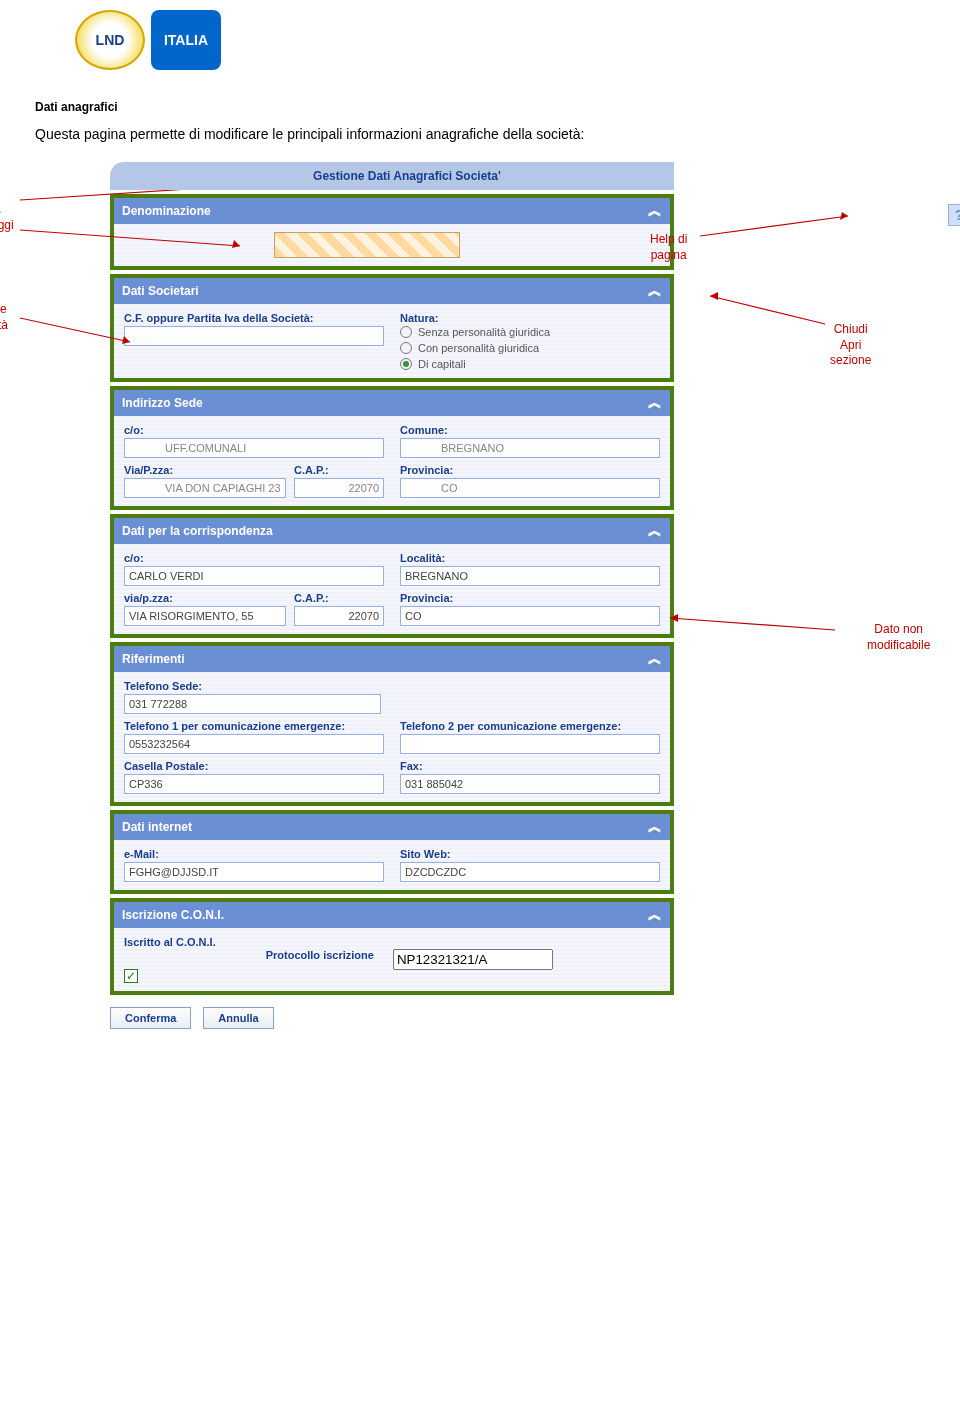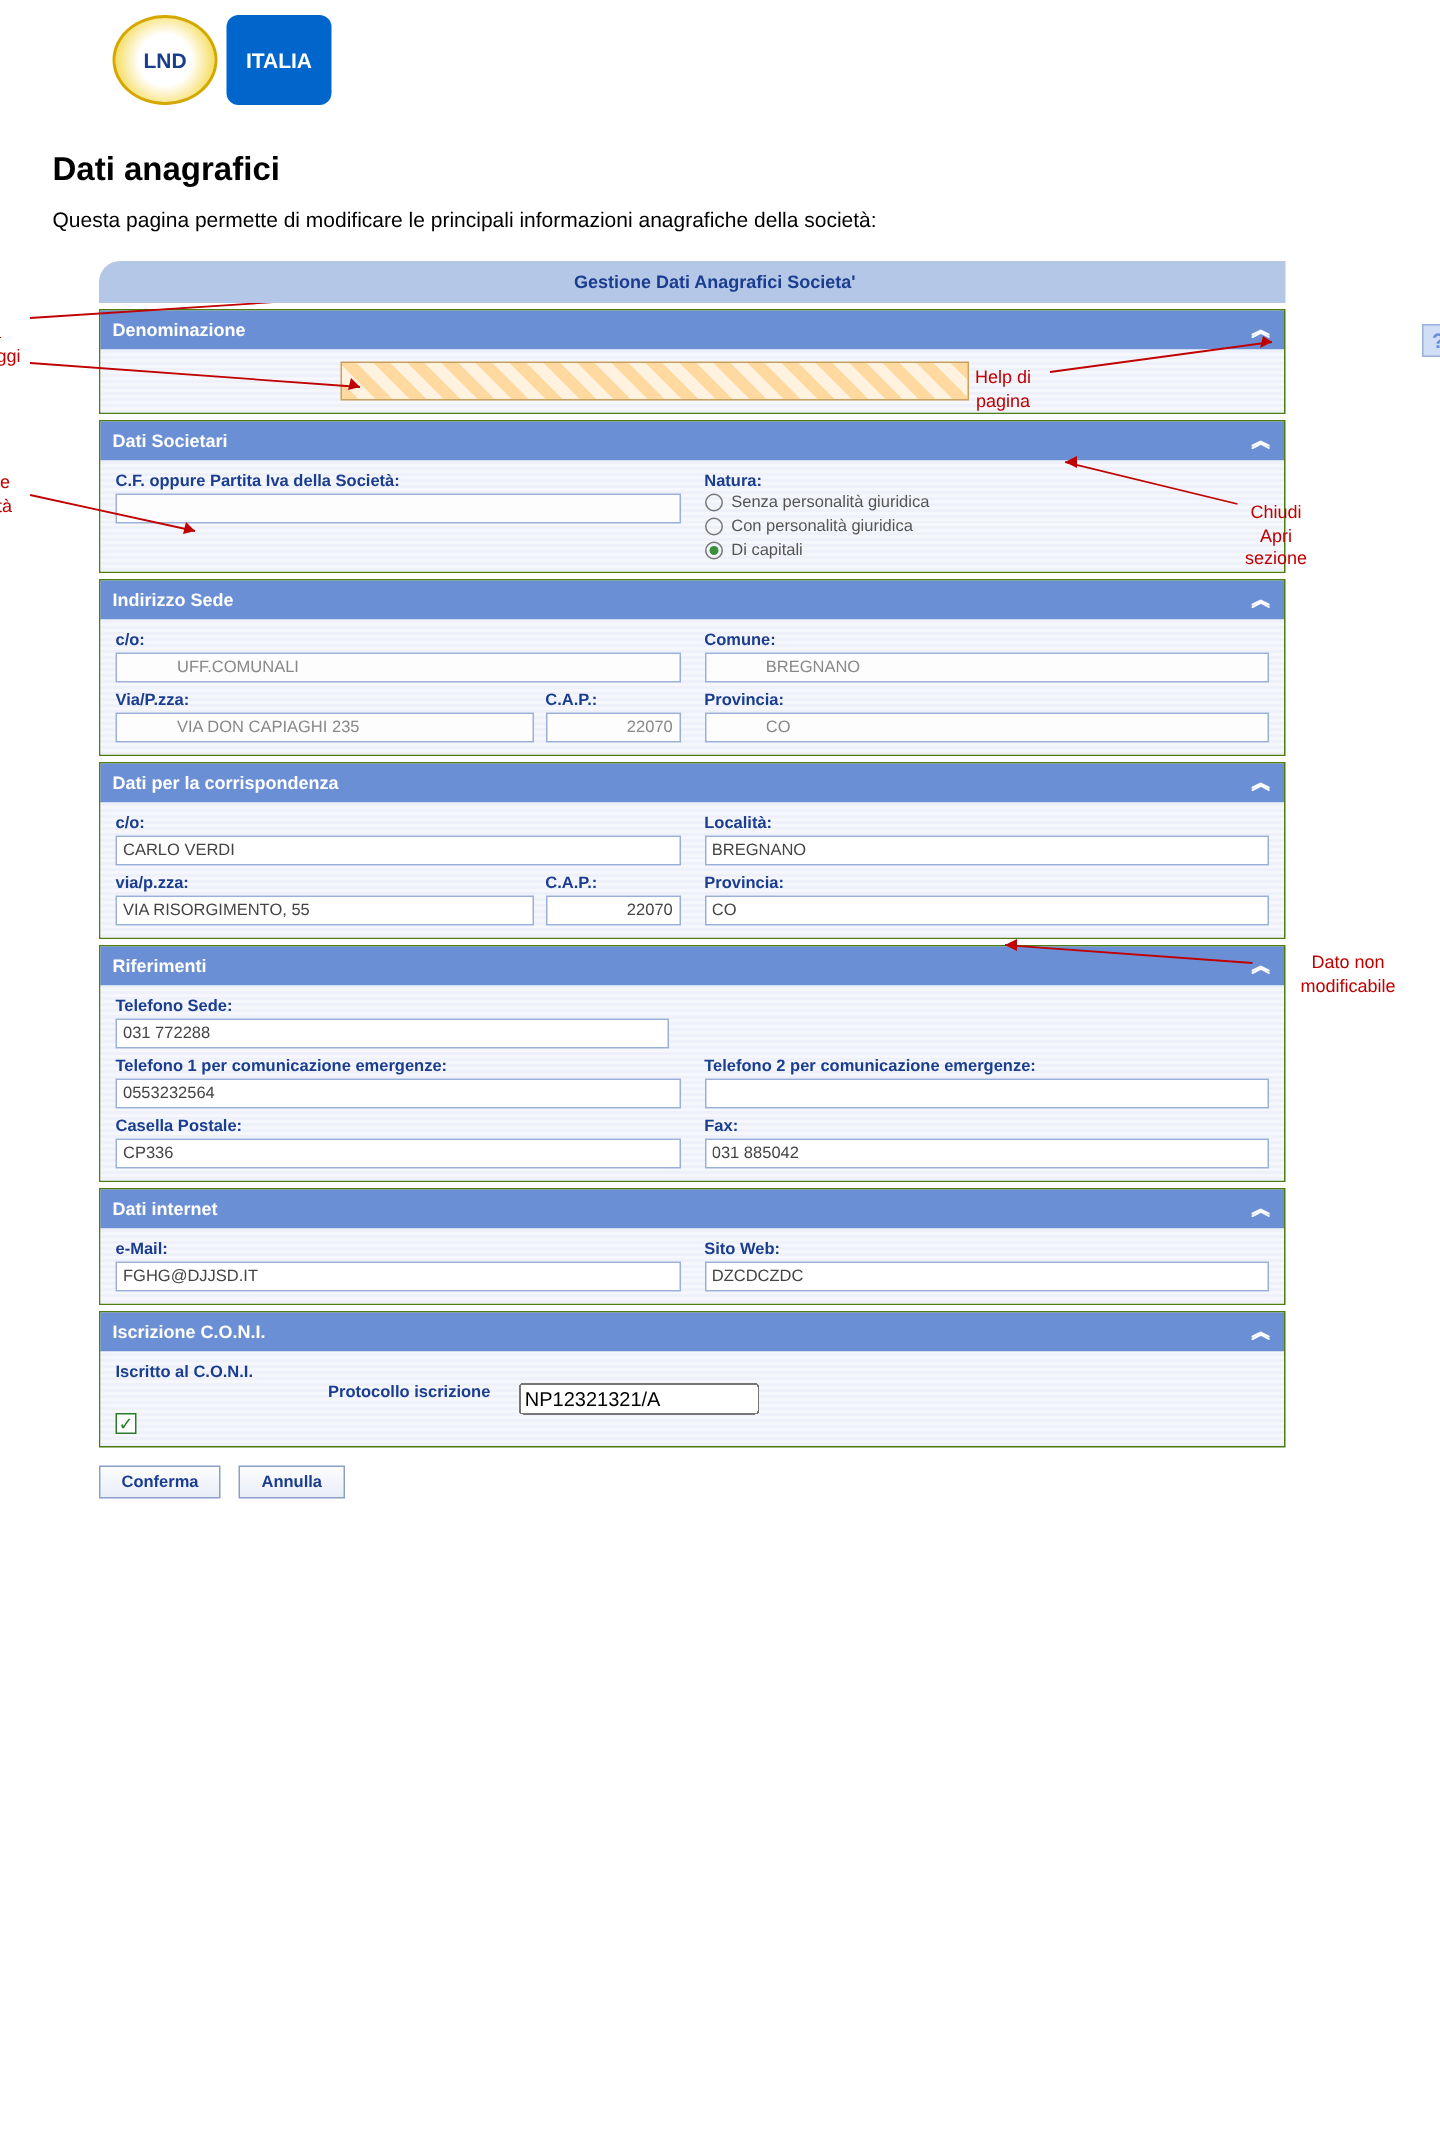--- a/index.html
+++ b/index.html
@@ -8,44 +8,44 @@
     font-family: Verdana, Arial, sans-serif;
     font-size: 11px;
     background: #fff;
     width: 960px;
     padding: 10px 30px 40px 30px;
   }
   .logos { display: flex; gap: 6px; margin-bottom: 30px; margin-left: 45px; }
   .logo { width: 70px; height: 60px; border-radius: 50%; display: flex; align-items: center; justify-content: center; font-weight: bold; font-size: 14px; }
   .logo-lnd { background: radial-gradient(circle, #fff 40%, #f0c800 100%); color: #1a3d8f; border: 2px solid #d4a800; }
   .logo-italia { background: #0066cc; color: #fff; border-radius: 8px; }
-  .page-title { font-size: 22px; font-weight: bold; margin: 30px 0 12px 5px; }
+  .page-title { font-size: 12px; font-weight: bold; margin: 30px 0 12px 5px; }
   .page-desc { font-size: 14px; margin: 0 0 20px 5px; }
   .main-area { position: relative; margin-left: 0; }
-  .form-area { margin-left: 36px; width: 791px; }
+  .form-area { margin-left: 80px; width: 564px; }
 
   .tab-title-bar { position: relative; height: 28px; }
   .tab-curve {
     position: absolute;
     left: 0; top: 0;
     width: 30px; height: 28px;
     background: #b5c7e7;
     border-top-left-radius: 14px;
   }
   .tab-body {
     position: absolute;
     left: 30px; right: 0; top: 0; height: 28px;
     background: #b5c7e7;
     display: flex; align-items: center; justify-content: center;
     color: #1a3d8f; font-weight: bold; font-size: 12px;
   }
 
   .section {
     margin-top: 4px;
-    border: 1px solid #4d7c0f;
+    border: 4px solid #4d7c0f;
     background: #f5f7fc;
   }
   .section-header {
     background: #6b8fd4;
     color: #fff;
     font-weight: bold;
     font-size: 12px;
     padding: 4px 8px;
     display: flex;
     justify-content: space-between;

